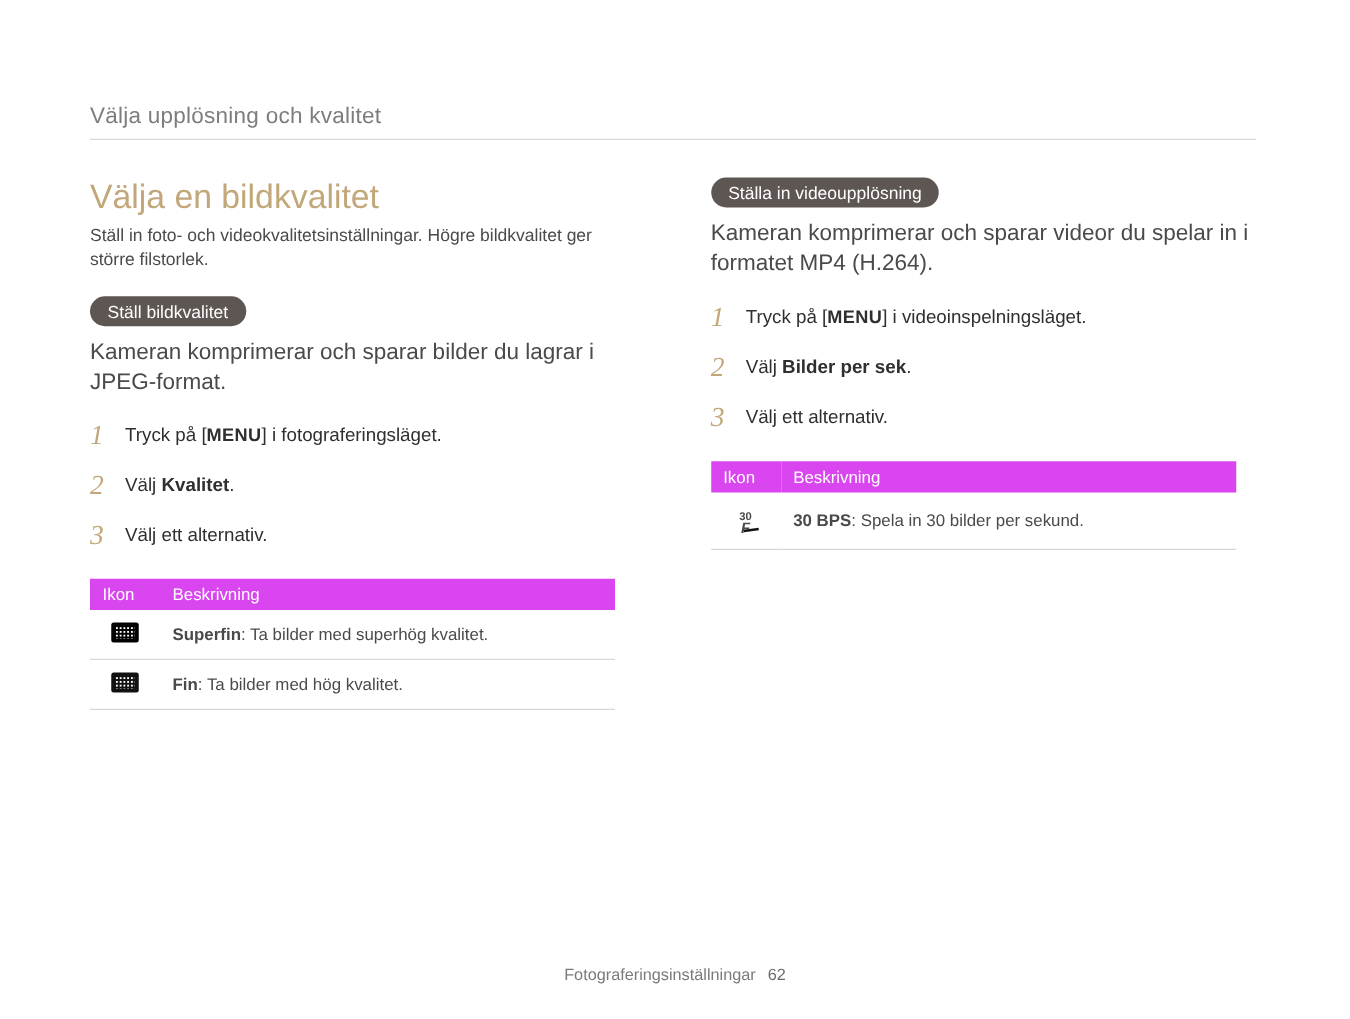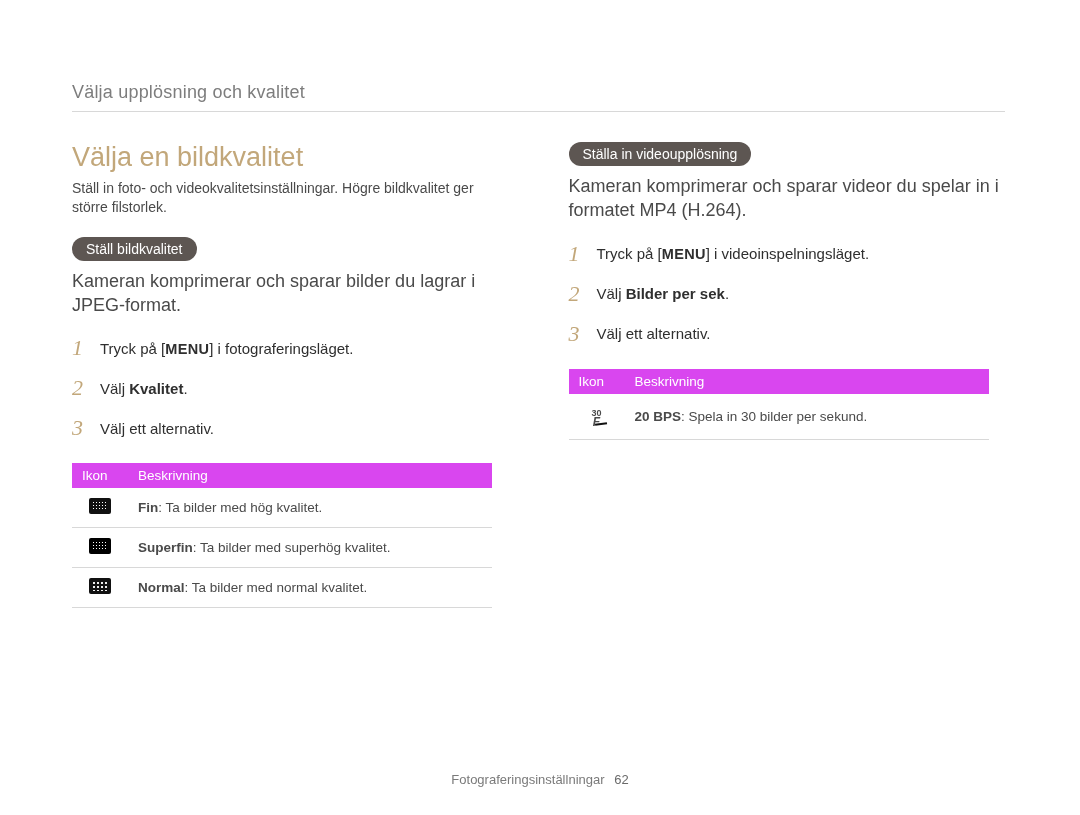--- a/index.html
+++ b/index.html
@@ -197,30 +197,26 @@
 
       <table class="opt">
         <thead>
           <tr>
             <th>Ikon</th>
             <th>Beskrivning</th>
           </tr>
         </thead>
         <tbody>
           <tr>
+            <td class="iconcell"><span class="ic sf"></span></td>
+            <td><b>Superfin</b><span>: Ta bilder med superhög kvalitet.</span></td>
+          </tr>
+          <tr>
             <td class="iconcell"><span class="ic"></span></td>
             <td><b>Fin</b><span>: Ta bilder med hög kvalitet.</span></td>
-          </tr>
-          <tr>
-            <td class="iconcell"><span class="ic sf"></span></td>
-            <td><b>Superfin</b><span>: Ta bilder med superhög kvalitet.</span></td>
-          </tr>
-          <tr>
-            <td class="iconcell"><span class="ic norm"></span></td>
-            <td><b>Normal</b><span>: Ta bilder med normal kvalitet.</span></td>
           </tr>
         </tbody>
       </table>
     </div>
 
     <div class="col">
       <div class="pill">Ställa in videoupplösning</div>
       <div class="para">Kameran komprimerar och sparar videor du spelar in i formatet MP4 (H.264).</div>
 
       <div class="steps">
@@ -250,21 +246,21 @@
           </tr>
         </thead>
         <tbody>
           <tr>
             <td class="iconcell">
               <span class="fps-ic">
                   <span>30</span>
                   <span class="f">F</span>
                 </span>
             </td>
-            <td><b>20 BPS</b><span>: Spela in 30 bilder per sekund.</span></td>
+            <td><b>30 BPS</b><span>: Spela in 30 bilder per sekund.</span></td>
           </tr>
         </tbody>
       </table>
     </div>
 
   </div>
 </div>
 
 <div class="footer">
   <span>Fotograferingsinställningar</span>

